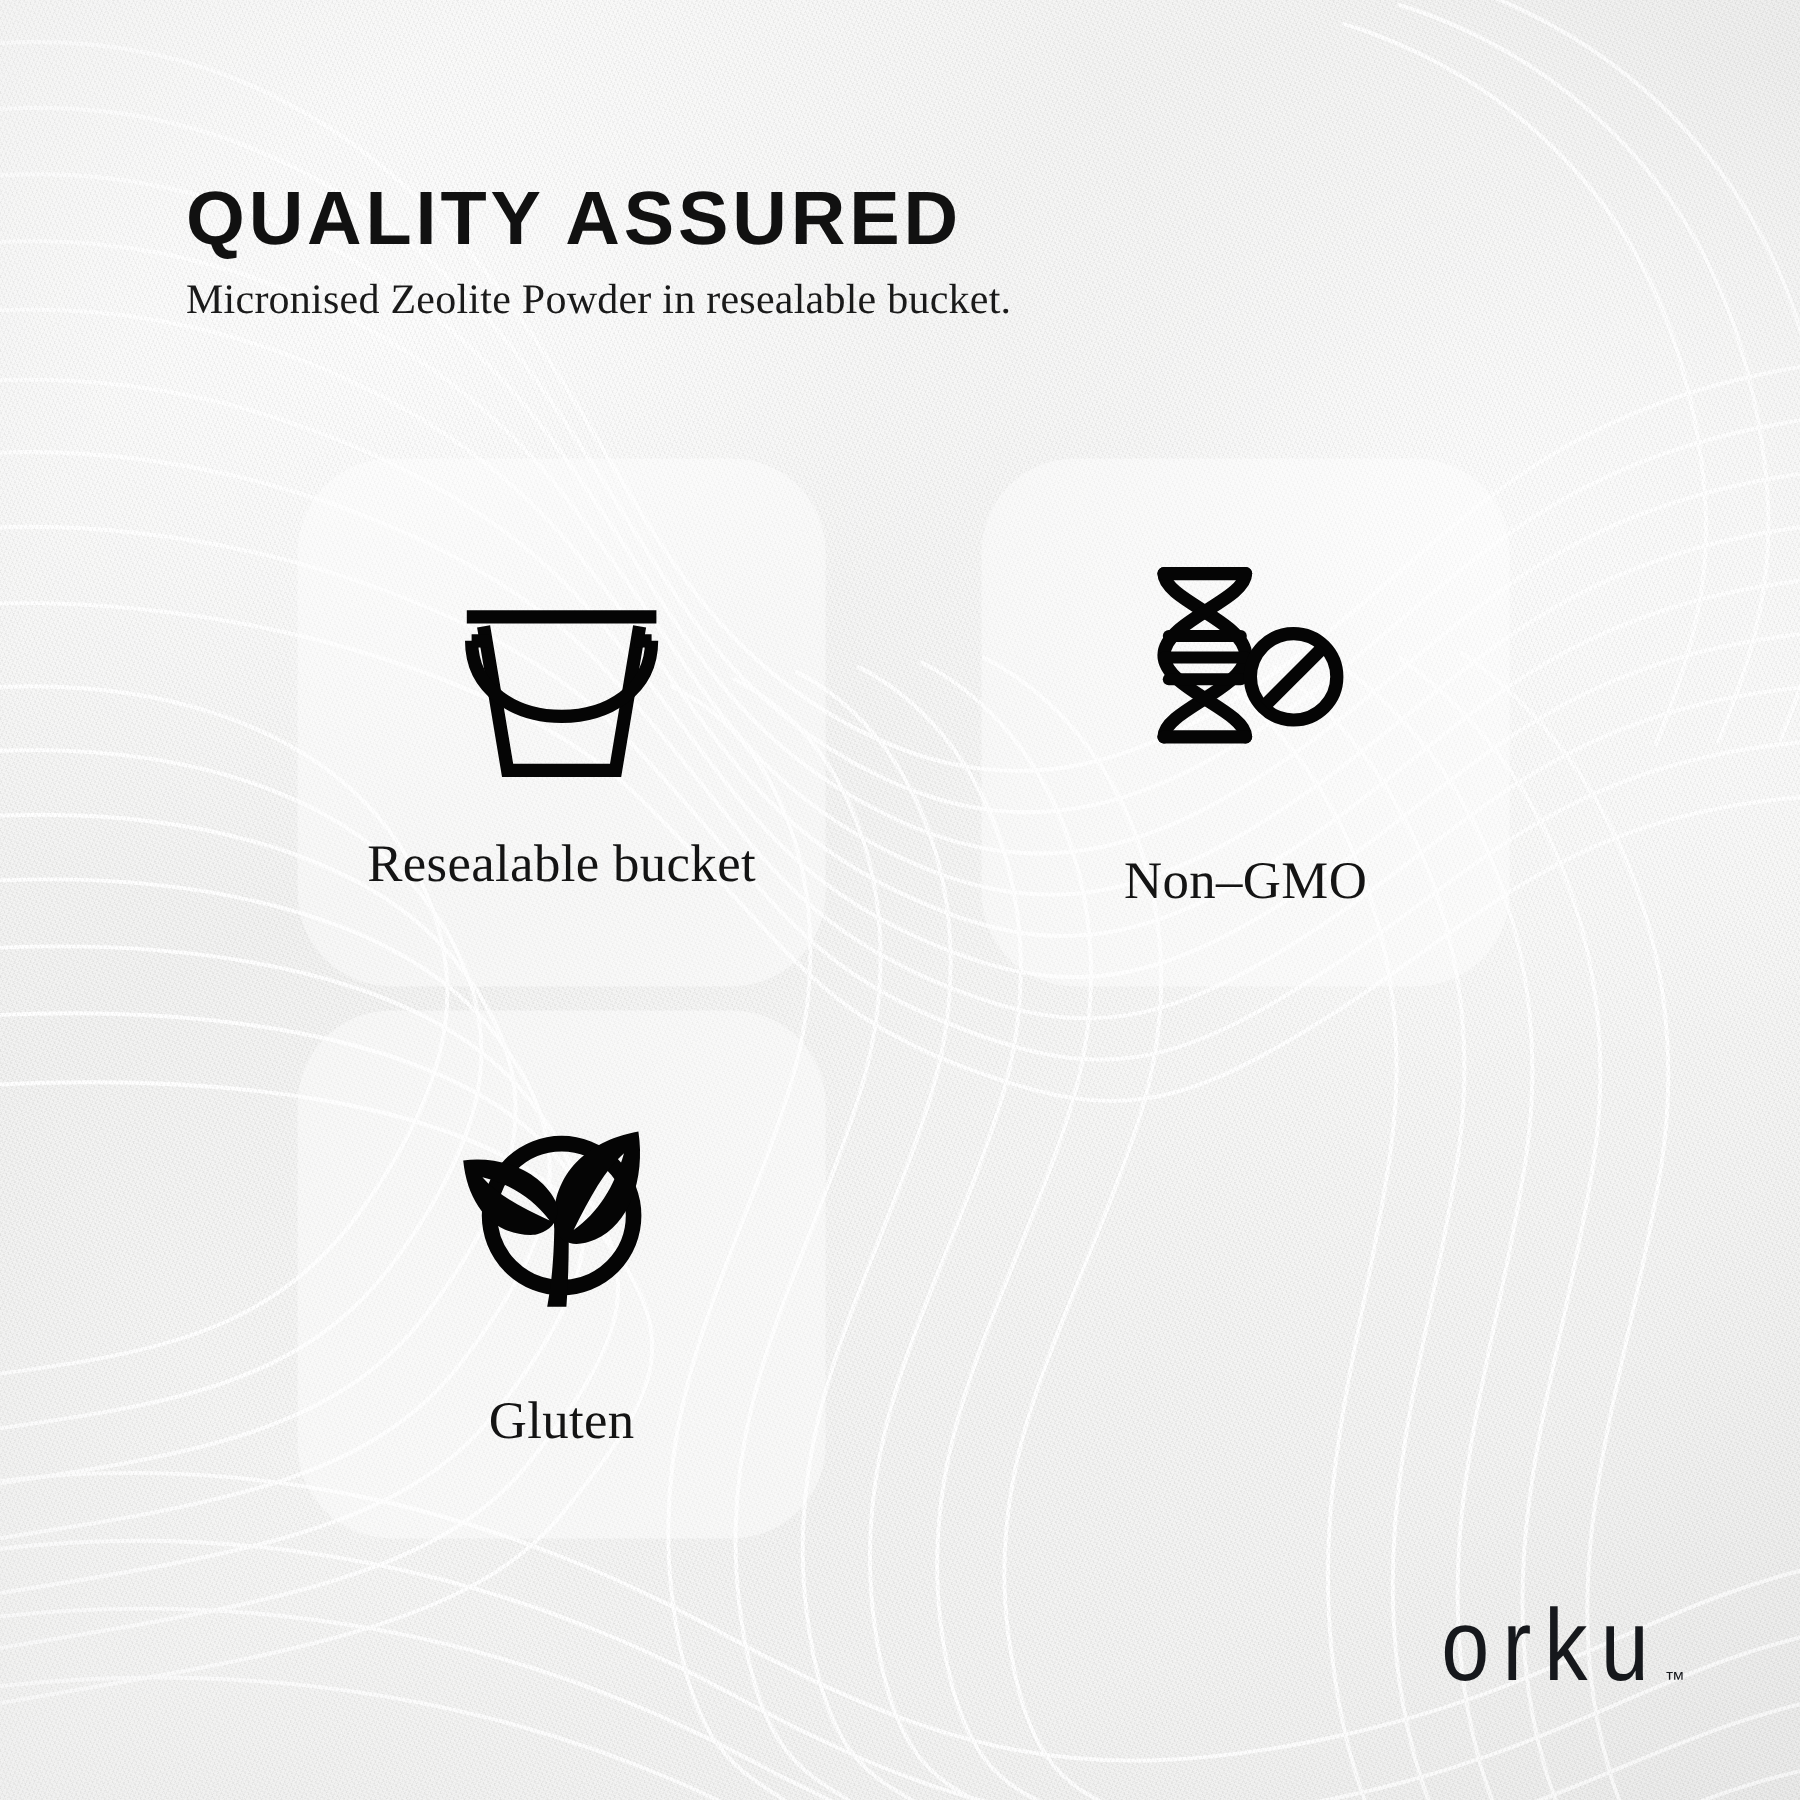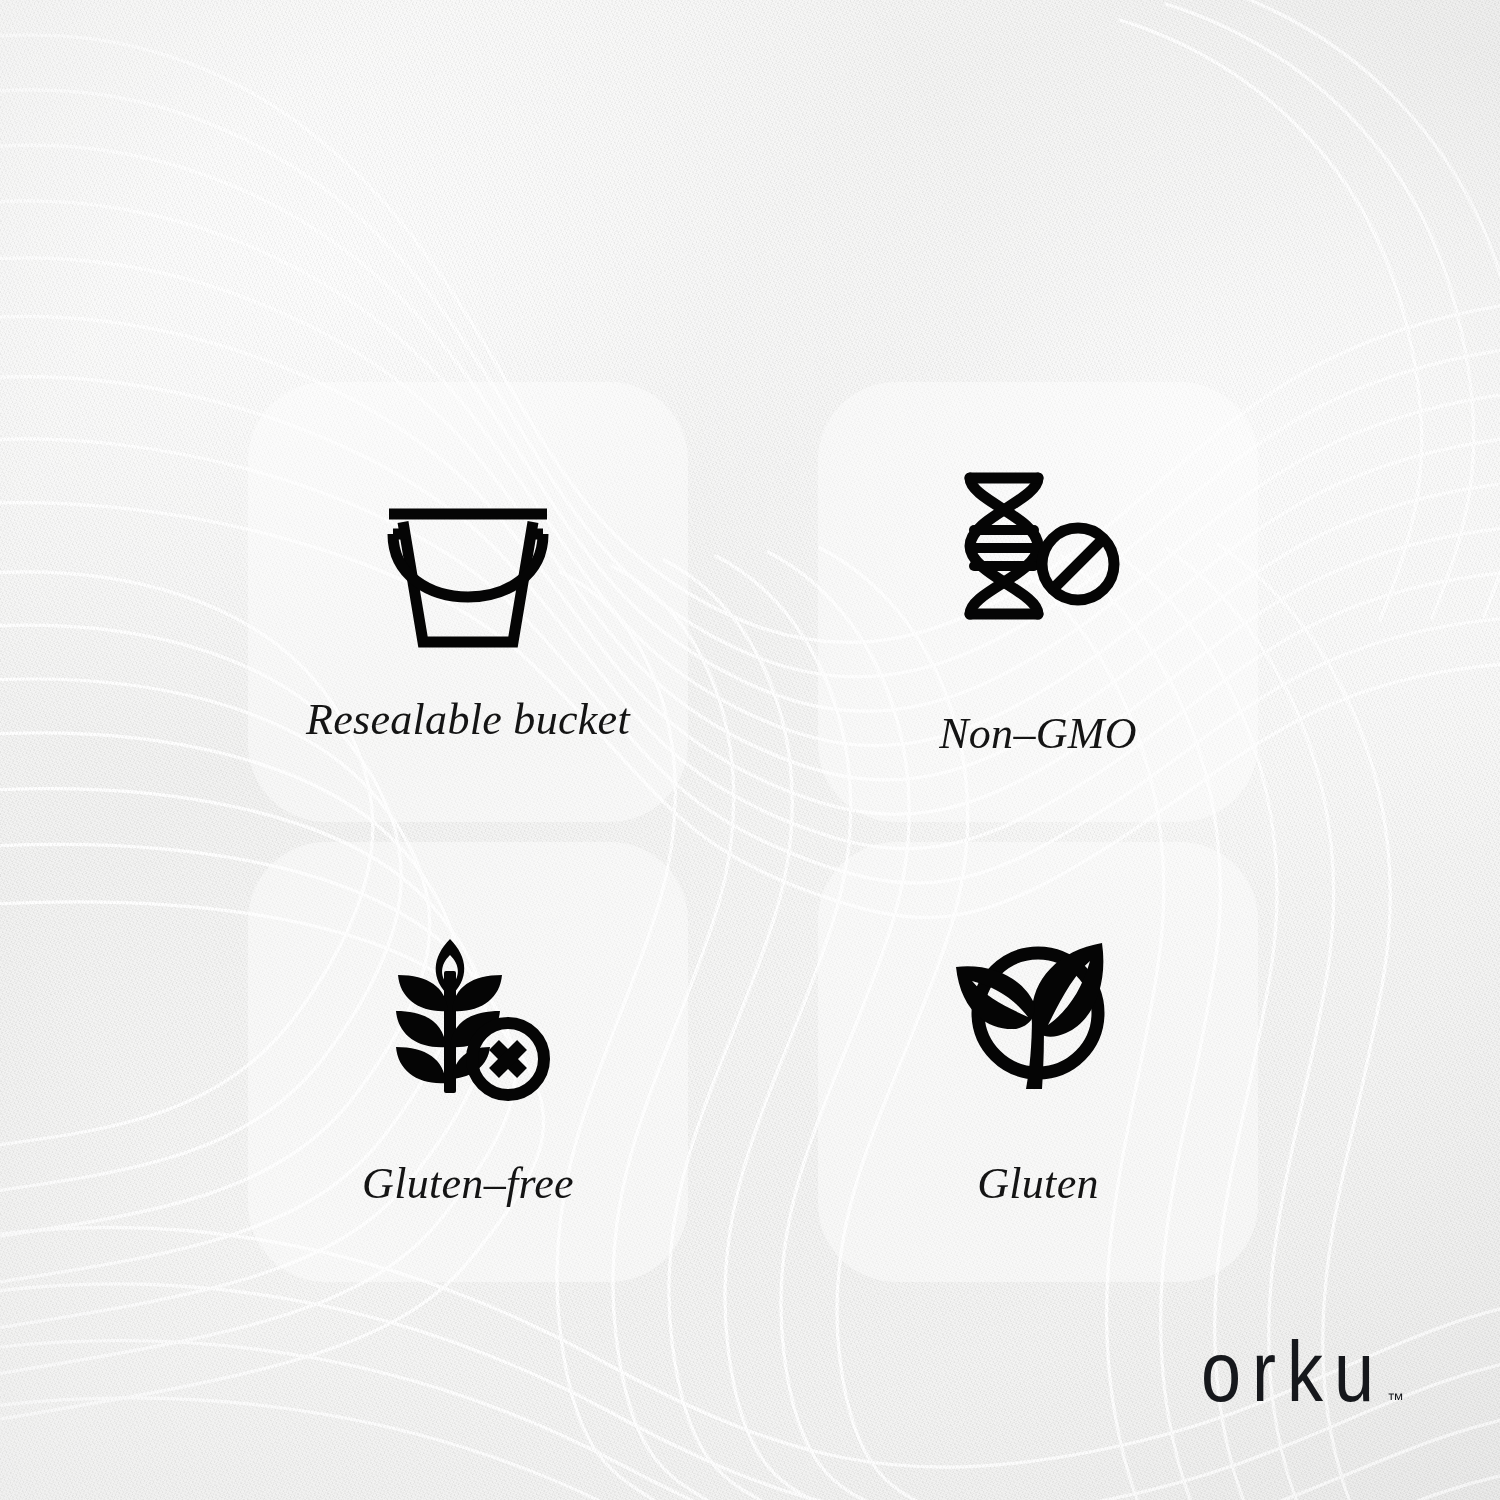--- a/index.html
+++ b/index.html
@@ -114,21 +114,20 @@
   .card-icon svg { display: block; }
 
   .card-label {
     font-family: "Liberation Serif", serif;
     font-size: 44px;
     line-height: 1.25;
     letter-spacing: .3px;
     color: #141414;
     text-align: center;
     max-width: 330px;
-    font-style: italic;
   }
 
   
   .card--bucket .card-icon  { margin-top: 22px; }
   .card--bucket .card-label { margin-top: 14px; }
 
   .card--gmo .card-icon     { margin-top: 8px; }
   .card--gmo .card-label    { margin-top: 56px; }
 
   .card--gluten .card-icon  { margin-top: 10px; }
@@ -215,20 +214,24 @@
         <path d="M-40 1296 C 206 1258, 430 1314, 610 1412 S 906 1540, 1106 1500 S 1384 1384, 1540 1356"></path>
         <path d="M-40 1352 C 212 1316, 440 1368, 620 1464 S 912 1590, 1112 1550 S 1388 1438, 1540 1412"></path>
         <path d="M-40 1410 C 218 1374, 450 1422, 630 1516 S 918 1640, 1118 1600 S 1392 1492, 1540 1468"></path>
       </g>
     </svg>
   </div>
 
   <div class="bg-layer bg-grain"></div>
   <div class="bg-layer bg-vignette"></div>
 
+  <div class="header">
+    <h1 class="title">QUALITY ASSURED</h1>
+    <p class="subtitle">Micronised Zeolite Powder in resealable bucket.</p>
+  </div>
 
   <div class="grid">
 
     <div class="card card--bucket">
       <div class="card-icon">
         <svg width="178" height="150" viewBox="0 0 178 150" aria-hidden="true">
           <g fill="none" stroke="#050505" stroke-width="11">
 
             <path d="M10 14 H168" stroke-linecap="butt"></path>
 
@@ -263,57 +266,20 @@
 
           <g fill="none" stroke="#050505" stroke-width="11">
             <circle cx="124" cy="98" r="36"></circle>
             <path d="M100 122 L148 74" stroke-linecap="butt"></path>
           </g>
         </svg>
       </div>
       <div class="card-label">Non–GMO</div>
     </div>
 
-    <div class="card card--gluten">
-      <div class="card-icon">
-        <svg width="172" height="168" viewBox="0 0 172 168" aria-hidden="true">
-          <g fill="#050505">
-
-            <rect x="62" y="36" width="12" height="122" rx="2"></rect>
-
-            <path d="M68 4 C 86 22, 88 44, 68 62 C 48 44, 50 22, 68 4 Z
-                     M68 20 C 58 30, 57 42, 68 52 C 79 42, 78 30, 68 20 Z"></path>
-
-            <path d="M16 40 C 46 40, 64 52, 66 76 C 38 78, 18 64, 16 40 Z
-                     M30 52 C 44 54, 54 60, 60 68 C 46 66, 36 60, 30 52 Z"></path>
-            <path d="M120 40 C 118 64, 98 78, 70 76 C 72 52, 90 40, 120 40 Z
-                     M106 52 C 100 60, 90 66, 76 68 C 82 60, 92 54, 106 52 Z"></path>
-
-            <path d="M14 76 C 44 76, 62 88, 64 112 C 36 114, 16 100, 14 76 Z
-                     M28 88 C 42 90, 52 96, 58 104 C 44 102, 34 96, 28 88 Z"></path>
-            <path d="M118 76 C 116 100, 96 114, 68 112 C 70 88, 88 76, 118 76 Z
-                     M104 88 C 98 96, 88 102, 74 104 C 80 96, 90 90, 104 88 Z"></path>
-
-            <path d="M14 112 C 44 112, 62 124, 64 148 C 36 150, 16 136, 14 112 Z
-                     M28 124 C 42 126, 52 132, 58 140 C 44 138, 34 132, 28 124 Z"></path>
-            <path d="M108 112 C 106 130, 92 142, 70 144 C 72 124, 86 112, 108 112 Z
-                     M98 122 C 92 130, 84 136, 74 138 C 79 130, 88 124, 98 122 Z"></path>
-          </g>
-
-          <g>
-            <circle cx="126" cy="124" r="36" fill="none" stroke="#050505" stroke-width="12"></circle>
-            <g stroke="#050505" stroke-width="14" stroke-linecap="butt">
-              <path d="M112 110 L140 138"></path>
-              <path d="M140 110 L112 138"></path>
-            </g>
-          </g>
-        </svg>
-      </div>
-      <div class="card-label">Gluten–free</div>
-    </div>
 
     <div class="card card--vegan">
       <div class="card-icon">
         <svg width="172" height="160" viewBox="0 0 172 160" aria-hidden="true">
 
           <circle cx="86" cy="78" r="60" fill="none" stroke="#050505" stroke-width="13"></circle>
           <g fill="#050505">
 
             <path d="M80 78 C 80 110, 78 132, 74 154 L 90 154 C 92 128, 92 104, 92 78 Z"></path>
 

